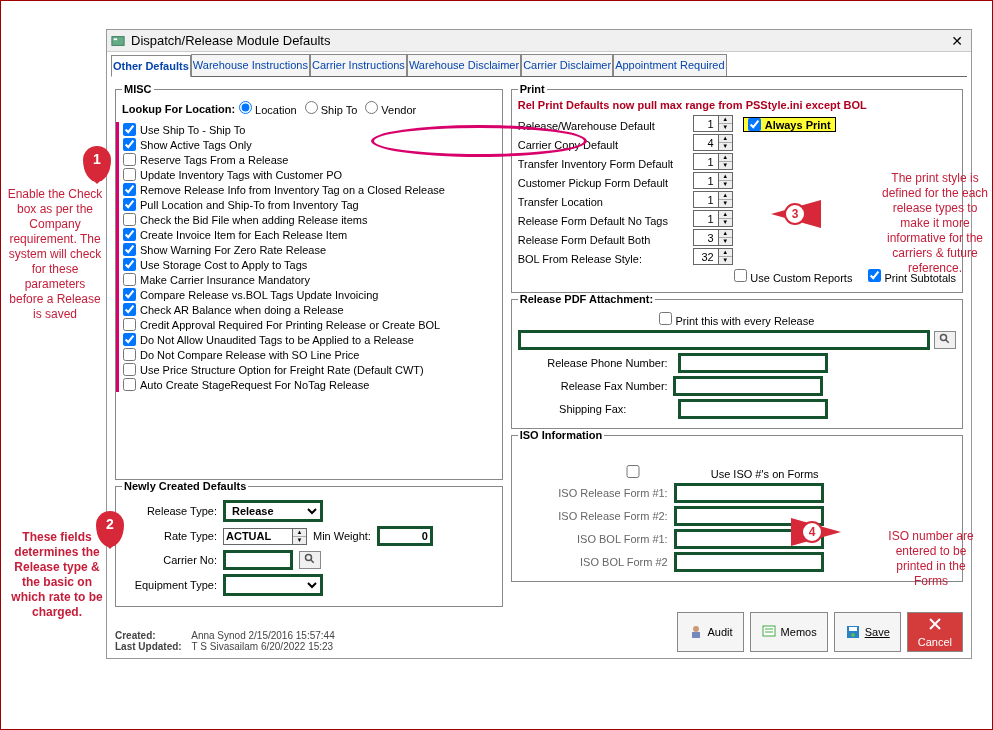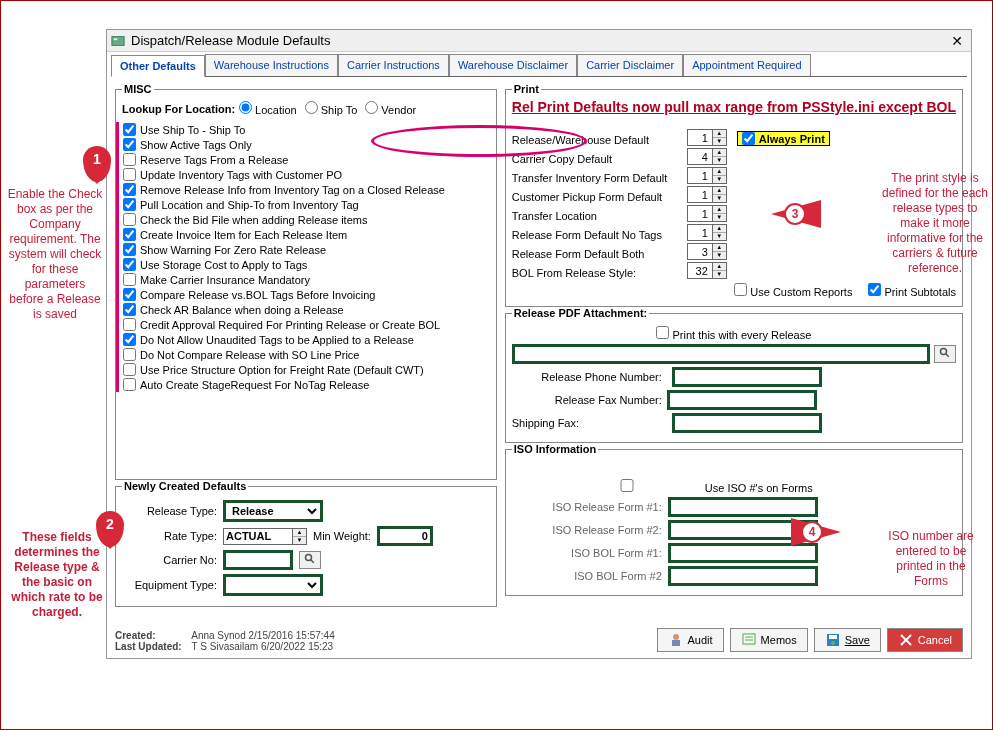--- a/index.html
+++ b/index.html
@@ -3,37 +3,37 @@
 <meta charset="utf-8">
 <style>
 * { box-sizing: border-box; margin: 0; padding: 0; }
 body { font-family: Arial, sans-serif; font-size: 11px; background: #fff; width: 993px; height: 730px; position: relative; border: 1.5px solid #a00000; }
 .window { position: absolute; left: 105px; top: 28px; width: 866px; height: 630px; border: 1px solid #999; background: #fff; }
 .titlebar { height: 22px; background: #f0f0f0; display: flex; align-items: center; padding: 0 4px; border-bottom: 1px solid #ccc; }
 .titlebar-icon { width: 14px; height: 14px; margin-right: 6px; }
 .titlebar-text { flex: 1; font-size: 13px; }
 .titlebar-close { width: 20px; height: 18px; text-align: center; cursor: pointer; font-size: 14px; line-height: 18px; }
 .tabs { display: flex; border-bottom: 1px solid #666; margin: 2px 4px 0; }
-.tab { padding: 4px 8px; font-size: 11px; color: #0645ad; border: 1px solid #888; border-bottom: none; background: #f5f5f5; margin-right: 0; cursor: pointer; white-space: nowrap; }
+.tab { padding: 4px 1px; font-size: 11px; color: #0645ad; border: 1px solid #888; border-bottom: none; background: #f5f5f5; margin-right: 0; cursor: pointer; white-space: nowrap; }
 .tab.active { font-weight: bold; background: #fff; border-bottom: 1px solid #fff; position: relative; top: 1px; }
 .content { display: flex; padding: 6px 8px 0; gap: 8px; height: 530px; }
 .col { flex: 1; display: flex; flex-direction: column; gap: 0; }
 .col-left { flex: 0.9; }
 .col-right { flex: 1.05; }
 fieldset { border: 1px solid #888; padding: 4px 6px 6px; font-size: 11px; }
 legend { font-weight: bold; font-size: 11px; padding: 0 2px; }
 .lookup-row { display: flex; align-items: center; gap: 4px; margin: 2px 0 6px; }
 .lookup-row label.bold { font-weight: bold; }
 .radio-group { display: flex; gap: 8px; align-items: center; }
 .chk-row { display: flex; align-items: center; gap: 4px; padding: 1px 0; }
 .chk-left-border { border-left: 3px solid #d8006b; padding-left: 4px; margin-left: -6px; }
 .newly-defaults .frow { display: flex; align-items: center; gap: 6px; margin: 4px 0; }
 .newly-defaults .flabel { width: 95px; text-align: right; }
 select, input[type=text], input[type=number] { border: 3px solid #14532d; font-size: 11px; padding: 1px 2px; background: #fff; }
-.print-note { color: #b00020; font-weight: bold; font-size: 14px; margin-bottom: 14px; white-space: nowrap; text-decoration: underline; }
+.print-note { color: #b00020; font-weight: bold; font-size: 11px; margin-bottom: 4px; white-space: nowrap; }
 .print-row { display: flex; align-items: flex-end; margin: 2px 0; }
 .print-row .plabel { width: 175px; }
 .spin { width: 40px; border: 1px solid #666; display: flex; align-items: center; }
 .spin input { width: 24px; border: none; text-align: right; padding-right: 4px; }
 .spin .arrows { width: 14px; display: flex; flex-direction: column; border-left: 1px solid #666; }
 .spin .arrows span { font-size: 6px; text-align: center; line-height: 7px; cursor: pointer; background: #eee; border-bottom: 1px solid #aaa; }
 .spin .arrows span:last-child { border-bottom: none; }
 .always-print { border: 1px solid #000; background: #ffff33; font-weight: bold; padding: 0 4px; margin-left: 10px; display: inline-flex; align-items: center; gap: 4px; }
 .pdf-row { display: flex; align-items: center; gap: 4px; margin: 3px 0; }
 .pdf-input { flex: 1; }
@@ -41,21 +41,21 @@
 .search-btn { width: 22px; height: 18px; border: 1px solid #888; background: #f0f0f0; padding: 0; cursor: pointer; }
 .iso-row { display: flex; align-items: center; gap: 6px; margin: 3px 0; }
 .iso-row .ilabel { width: 150px; text-align: right; color: #666; }
 .iso-row input { width: 150px; }
 .footer { position: absolute; left: 8px; right: 8px; bottom: 6px; }
 .meta { font-size: 10px; color: #444; }
 .meta .mlabel { font-weight: bold; display: inline-block; width: 74px; }
 .btn-row { position: absolute; right: 0; bottom: 0; display: flex; gap: 6px; }
 .btn { display: flex; align-items: center; gap: 4px; padding: 3px 10px; border: 1px solid #888; background: #f5f5f5; cursor: pointer; font-size: 11px; }
 .btn-save span.label { text-decoration: underline; text-decoration-color: #000; }
-.btn-cancel { background: #d43c3c; color: #fff; }
+.btn-cancel { background: #d43c3c; color: #fff; flex-direction: column; }
 .btn-icon { width: 16px; height: 16px; display: inline-block; }
 .annot { position: absolute; color: #c41e3a; font-size: 12px; text-align: center; line-height: 1.25; }
 .pin { position: absolute; width: 28px; height: 36px; background: #d62839; color: #fff; font-weight: bold; font-size: 14px; text-align: center; line-height: 26px; border-radius: 14px 14px 14px 14px / 14px 14px 22px 22px; }
 .pin::after { content: ''; position: absolute; bottom: -8px; left: 8px; border: 6px solid transparent; border-top-color: #d62839; }
 .arrow3 { position: absolute; width: 0; height: 0; border-top: 14px solid transparent; border-bottom: 14px solid transparent; border-right: 50px solid #d62839; }
 .arrow4 { position: absolute; width: 0; height: 0; border-top: 14px solid transparent; border-bottom: 14px solid transparent; border-left: 50px solid #d62839; }
 .num-circle { position: absolute; width: 22px; height: 22px; background: #fff; color: #d62839; border: 2px solid #d62839; border-radius: 50%; text-align: center; line-height: 18px; font-weight: bold; font-size: 12px; }
 .ellipse { position: absolute; border: 3px solid #d8006b; border-radius: 50%; }
 </style>
 </head>
@@ -132,21 +132,21 @@
             <div class="chk-row">
               <input type="checkbox" checked="" style=""> 
               <span>Use Storage Cost to Apply to Tags</span>
             </div>
             <div class="chk-row">
               <input type="checkbox" style=""> 
               <span>Make Carrier Insurance Mandatory</span>
             </div>
             <div class="chk-row">
               <input type="checkbox" checked="" style=""> 
-              <span>Compare Release vs.BOL Tags Before Invoicing</span>
+              <span>Compare Release vs.BOL Tags Update Invoicing</span>
             </div>
             <div class="chk-row">
               <input type="checkbox" checked="" style=""> 
               <span>Check AR Balance when doing a Release</span>
             </div>
             <div class="chk-row">
               <input type="checkbox" style=""> 
               <span>Credit Approval Required For Printing Release or Create BOL</span>
             </div>
             <div class="chk-row">
@@ -308,21 +308,21 @@
         </div>
         <div class="pdf-row">
             <span style="width:150px;text-align:right;margin-right:6px;">Release Phone Number:</span>
             <input type="text" style="width: 150px;" value="">
           </div>
         <div class="pdf-row">
             <span style="width:150px;text-align:right;margin-right:1px;">Release Fax Number:</span>
             <input type="text" style="width: 150px;" value="">
           </div>
         <div class="pdf-row">
-            <span style="width:150px;text-align:left;margin-right:6px;">Shipping Fax:</span>
+            <span style="width:150px;text-align:center;margin-right:6px;">Shipping Fax:</span>
             <input type="text" style="width: 150px;" value="">
           </div>
       </fieldset>
 
       <fieldset>
         <legend>ISO Information</legend>
         <div class="iso-row" style="margin-left:40px;margin-top:20px;">
           <label><input type="checkbox" style=""> <span>Use ISO #'s on Forms</span></label>
         </div>
         <div id="iso-rows">

